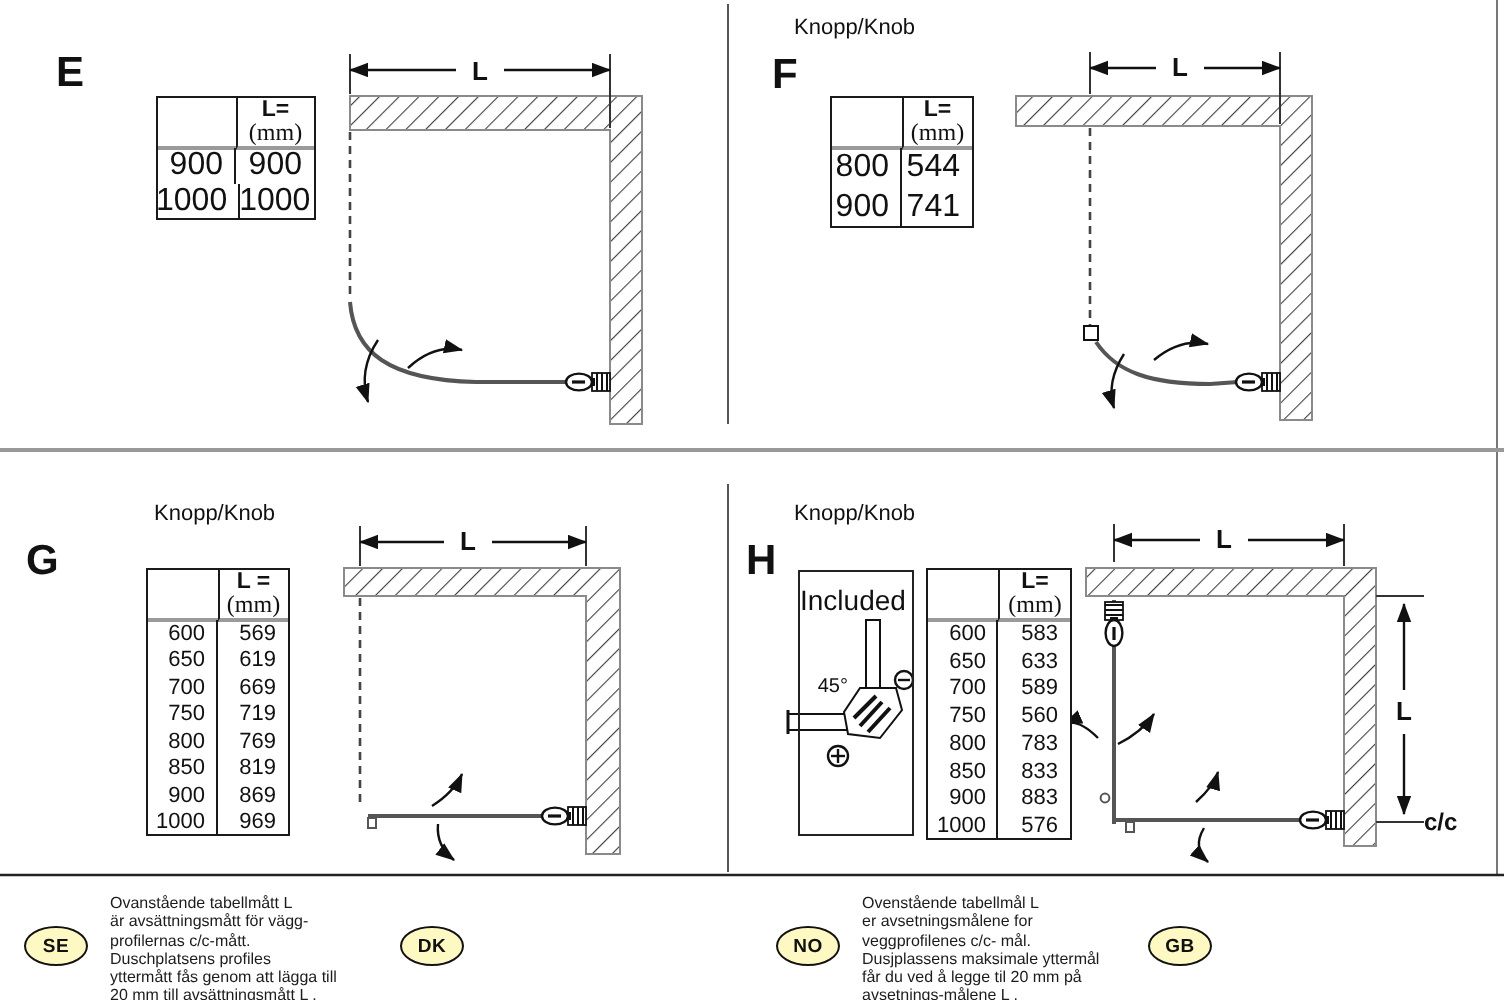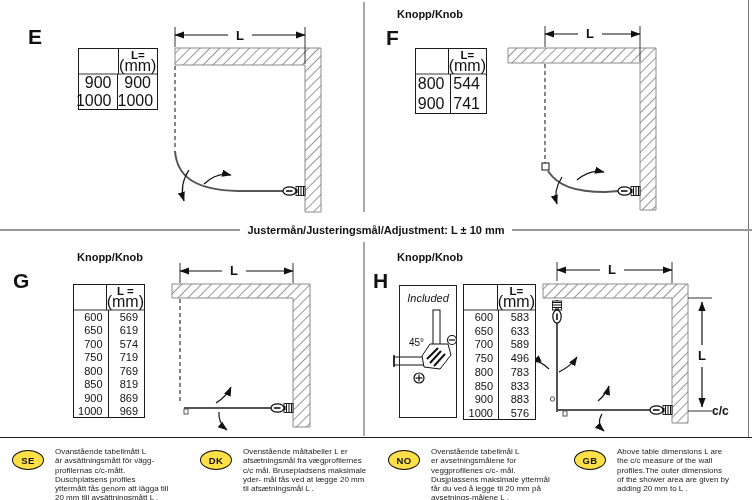--- a/index.html
+++ b/index.html
@@ -2,49 +2,49 @@
 <html><head>
 <meta charset="utf-8">
 <style>
   html,body{margin:0;padding:0;background:#fff;}
   .page{position:relative;width:752px;height:500px;background:#fff;overflow:hidden;
         font-family:"Liberation Sans","DejaVu Sans",sans-serif;color:#111;}
   .abs{position:absolute;}
   svg text{font-family:"Liberation Sans","DejaVu Sans",sans-serif;fill:#111;}
 
   .sec-letter{font-size:21px;font-weight:bold;}
-  .knob-label{font-size:11px;font-weight:bold;white-space:nowrap;}
+  .knob-label{font-size:11px;font-weight:normal;white-space:nowrap;}
 
   
   .mtable{position:absolute;display:flex;flex-direction:column;background:#fff;
           border:1.3px solid #1a1a1a;box-sizing:border-box;}
   .thead{display:flex;flex:0 0 26px;}
-  .trow{display:flex;flex:1;justify-content:center;}
+  .trow{display:flex;flex:1;}
   .tc{flex:1;display:flex;align-items:center;justify-content:flex-end;
       padding-right:5px;box-sizing:border-box;}
   .c2{border-left:1.5px solid #1a1a1a;padding-right:7px;}
   .thead .tc{border-bottom:2px solid #9a9a9a;flex-direction:column;
              justify-content:flex-end;align-items:center;padding:0 0 2px 0;}
   .hl1{font-size:11.5px;line-height:11px;font-weight:bold;}
-  .hl2{font-size:16px;line-height:10px;}
+  .hl2{font-size:12px;line-height:10px;font-family:Liberation Serif, serif;}
   .t-small .trow .tc{font-size:11px;}
 
   .included-box{border:1.2px solid #222;box-sizing:border-box;background:transparent;}
-  .included-label{font-size:11px;text-align:center;padding-top:6px;font-style:italic;}
+  .included-label{font-size:14px;text-align:left;padding-top:6px;}
 
   
   .adjust-row{left:0;top:224px;width:752px;display:flex;align-items:center;}
   .hline{flex:1;height:0;border-top:2.2px solid #999;}
   .adjust-text{padding:0 7px;font-size:11px;font-weight:bold;white-space:nowrap;}
 
   
   .footnote{position:absolute;display:flex;gap:11px;}
-  .badge{flex:0 0 30px;width:30px;height:18px;margin-top:3px;border:1.5px solid #111;
+  .badge{flex:0 0 30px;width:30px;height:18px;margin-top:16px;border:1.5px solid #111;
          border-radius:50%;display:flex;align-items:center;justify-content:center;
-         font-size:9.5px;font-weight:bold;letter-spacing:.3px;background:#fde047;}
+         font-size:9.5px;font-weight:bold;letter-spacing:.3px;background:#fef9c3;}
   .ftext{font-size:8px;line-height:9.3px;color:#1c1c1c;white-space:nowrap;}
 </style>
 </head>
 <body>
 
 <div class="page">
 
   <svg class="abs" style="left:0;top:0;" width="752" height="500" viewBox="0 0 752 500">
     <defs>
       <pattern id="hatch" width="7" height="7" patternUnits="userSpaceOnUse" patternTransform="rotate(45)">
@@ -198,21 +198,20 @@
         <div class="tc c2">544</div>
       </div>
       <div class="trow">
         <div class="tc c1">900</div>
         <div class="tc c2">741</div>
       </div>
     </div>
 
   <div class="adjust-row abs">
     <div class="hline"></div>
-    <div class="adjust-text">Justermån/Justeringsmål/Adjustment: L ± 10 mm</div>
     <div class="hline"></div>
   </div>
 
   <div class="abs knob-label" style="left:77px;top:251px;">Knopp/Knob</div>
   <div class="abs sec-letter" style="left:13px;top:269px;">G</div>
   <div class="mtable t-small" style="left:73px;top:284px;width:72px;height:134px;">
     <div class="thead">
       <div class="tc c1"></div>
       <div class="tc c2">
         <div class="hl1">L =</div>
@@ -224,21 +223,21 @@
       <div class="trow">
         <div class="tc c1">600</div>
         <div class="tc c2">569</div>
       </div>
       <div class="trow">
         <div class="tc c1">650</div>
         <div class="tc c2">619</div>
       </div>
       <div class="trow">
         <div class="tc c1">700</div>
-        <div class="tc c2">574</div>
+        <div class="tc c2">669</div>
       </div>
       <div class="trow">
         <div class="tc c1">750</div>
         <div class="tc c2">719</div>
       </div>
       <div class="trow">
         <div class="tc c1">800</div>
         <div class="tc c2">769</div>
       </div>
       <div class="trow">
@@ -277,21 +276,21 @@
       <div class="trow">
         <div class="tc c1">650</div>
         <div class="tc c2">633</div>
       </div>
       <div class="trow">
         <div class="tc c1">700</div>
         <div class="tc c2">589</div>
       </div>
       <div class="trow">
         <div class="tc c1">750</div>
-        <div class="tc c2">496</div>
+        <div class="tc c2">560</div>
       </div>
       <div class="trow">
         <div class="tc c1">800</div>
         <div class="tc c2">783</div>
       </div>
       <div class="trow">
         <div class="tc c1">850</div>
         <div class="tc c2">833</div>
       </div>
       <div class="trow">
@@ -310,43 +309,29 @@
         <div>Ovanstående tabellmått L</div>
         <div>är avsättningsmått för vägg-</div>
         <div>profilernas c/c-mått.</div>
         <div>Duschplatsens profiles</div>
         <div>yttermått fås genom att lägga till</div>
         <div>20 mm till avsättningsmått L .</div>
       </div>
   </div>
   <div class="footnote" style="left:200px;top:447px;">
     <div class="badge">DK</div>
-    <div class="ftext">
-        <div>Ovenstående måltabeller L er</div>
-        <div>afsætningsmål fra vægprofilernes</div>
-        <div>c/c mål. Brusepladsens maksimale</div>
-        <div>yder- mål fås ved at lægge 20 mm</div>
-        <div>til afsætningsmål L .</div>
-      </div>
   </div>
   <div class="footnote" style="left:388px;top:447px;">
     <div class="badge">NO</div>
     <div class="ftext">
         <div>Ovenstående tabellmål L</div>
         <div>er avsetningsmålene for</div>
         <div>veggprofilenes c/c- mål.</div>
         <div>Dusjplassens maksimale yttermål</div>
         <div>får du ved å legge til 20 mm på</div>
         <div>avsetnings-målene L .</div>
       </div>
   </div>
   <div class="footnote" style="left:574px;top:447px;">
     <div class="badge">GB</div>
-    <div class="ftext">
-        <div>Above table dimensions L are</div>
-        <div>the c/c measure of the wall</div>
-        <div>profiles.The outer dimensions</div>
-        <div>of the shower area are given by</div>
-        <div>adding 20 mm to L .</div>
-      </div>
   </div>
 
 </div>
 
 </body></html>

